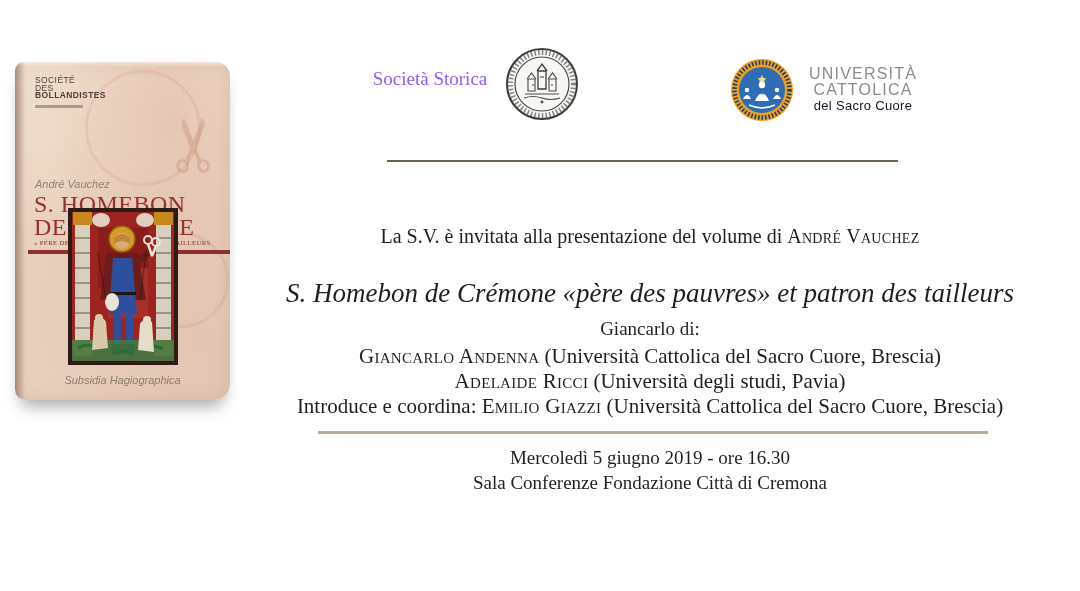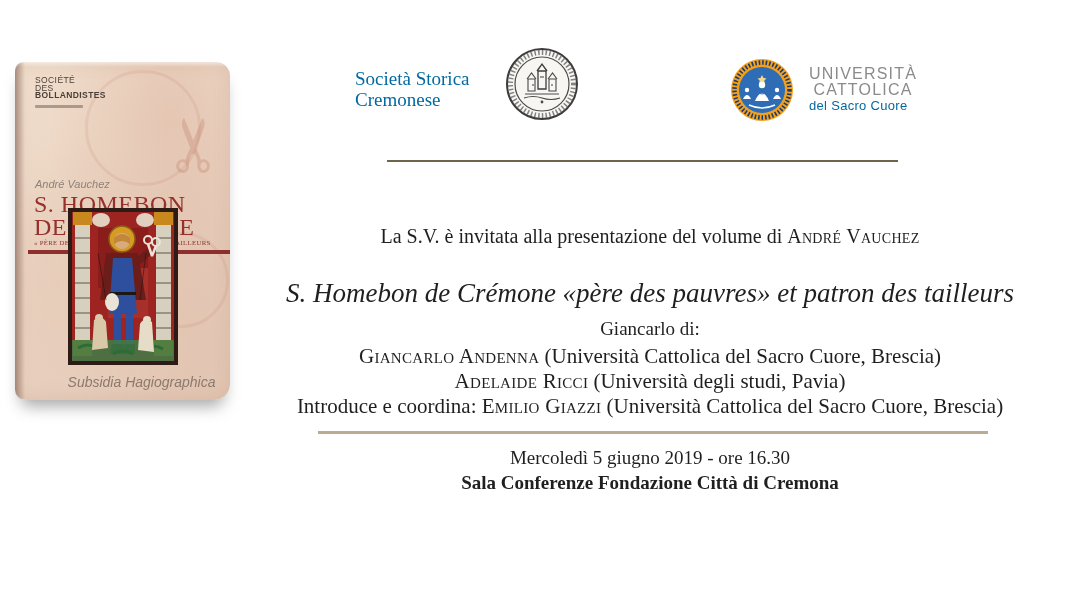--- a/index.html
+++ b/index.html
@@ -31,45 +31,45 @@
         background:rgba(120,100,90,.55);border-radius:1px;}
   .cover-author{position:absolute;left:20px;top:116px;font-family:"Liberation Sans",sans-serif;
         font-style:italic;font-size:11px;color:#8f8277;}
   .cover-title{position:absolute;left:19px;color:#96302d;letter-spacing:.5px;
         font-size:24px;line-height:23px;font-weight:normal;}
   .cover-title.t1{top:131px;}
   .cover-title.t2{top:154px;}
   .cover-sub{position:absolute;left:19px;top:111px;font-size:6.8px;letter-spacing:.3px;color:#8d3431;}
   .cover-rule{position:absolute;left:13px;top:126px;width:202px;height:4px;background:#8c2f2e;}
   .cover-series{position:absolute;left:0;top:312px;width:100%;text-align:center;
-        font-style:italic;font-size:14px;color:#8b7a6d;font-family:"Liberation Sans",sans-serif;margin-left:19px;}
+        font-style:italic;font-size:11px;color:#8b7a6d;font-family:"Liberation Sans",sans-serif;}
   .glass{position:absolute;left:53px;top:146px;}
 
   
-  .society{position:absolute;left:355px;top:68px;width:150px;text-align:left;
-        font-size:19px;line-height:21px;color:#0369a1;}
+  .society{position:absolute;left:355px;top:68px;width:150px;text-align:center;
+        font-size:19px;line-height:21px;color:#8b5cf6;}
   .seal{position:absolute;left:505px;top:47px;}
   .uni-emblem{position:absolute;left:729px;top:57px;}
   .uni-text{position:absolute;left:809px;top:66px;font-family:"Liberation Sans",sans-serif;color:#8b8b8b;}
   .uni-text .u1,.uni-text .u2{font-size:16px;line-height:16px;letter-spacing:1.2px;text-align:center;}
-  .uni-text .u3{font-size:13px;line-height:15px;color:#0369a1;letter-spacing:.3px;}
+  .uni-text .u3{font-size:13px;line-height:15px;color:#0f172a;letter-spacing:.3px;text-align:center;}
 
   
   .rule1{position:absolute;left:387px;top:160px;width:511px;height:2px;background:#6f6549;}
   .rule2{position:absolute;left:318px;top:431px;width:670px;height:2.5px;background:#b9ac90;}
 
   
   .line{position:absolute;left:240px;width:820px;text-align:center;white-space:nowrap;}
   .invite{top:225px;font-size:20px;}
   .main-title{top:278px;font-size:27px;font-style:italic;}
   .interventi{top:318px;font-size:19px;}
   .sp{font-size:21px;}
   .sp1{top:344px;} .sp2{top:369px;} .sp3{top:394px;}
   .date{font-size:19px;}
-  .date1{top:447px;} .date2{top:472px;font-weight:bold;} .date3{top:496px;}
+  .date1{top:447px;} .date2{top:472px;} .date3{top:496px;}
   .sc{font-variant:small-caps;letter-spacing:.3px;}
 </style>
 </head>
 <body>
 
 <div class="canvas">
 
   <div class="book">
     <div class="edge-top"></div>
     <div class="wm-ring r1"></div>
@@ -138,21 +138,20 @@
       <circle cx="79" cy="112" r="4" fill="#e6ddc8"></circle>
 
       <path d="M30 45 L38 92 M78 45 L72 92" stroke="#1c1210" stroke-width="1" opacity=".5"></path>
     </svg>
 
     <div class="cover-series">Subsidia Hagiographica</div>
   </div>
 
   <div class="society">
     <div>Società Storica</div>
-    <div>Cremonese</div>
   </div>
 
   <svg class="seal" width="74" height="74" viewBox="0 0 74 74">
     <circle cx="37" cy="37" r="35" fill="#f8f6f2" stroke="#3c3c3c" stroke-width="2"></circle>
     <circle cx="37" cy="37" r="31.5" fill="none" stroke="#5a5a5a" stroke-width="5" stroke-dasharray="1.5,2.2" opacity=".75"></circle>
     <circle cx="37" cy="37" r="27" fill="none" stroke="#4a4a4a" stroke-width="1.2"></circle>
 
     <path d="M33 24 h8 v18 h-8 z" fill="none" stroke="#3c3c3c" stroke-width="1.3"></path>
     <path d="M32 24 L37 17 L42 24" fill="none" stroke="#3c3c3c" stroke-width="1.3"></path>
     <path d="M23 32 h7 v12 h-7 z M44 32 h7 v12 h-7 z" fill="none" stroke="#474747" stroke-width="1.1"></path>

